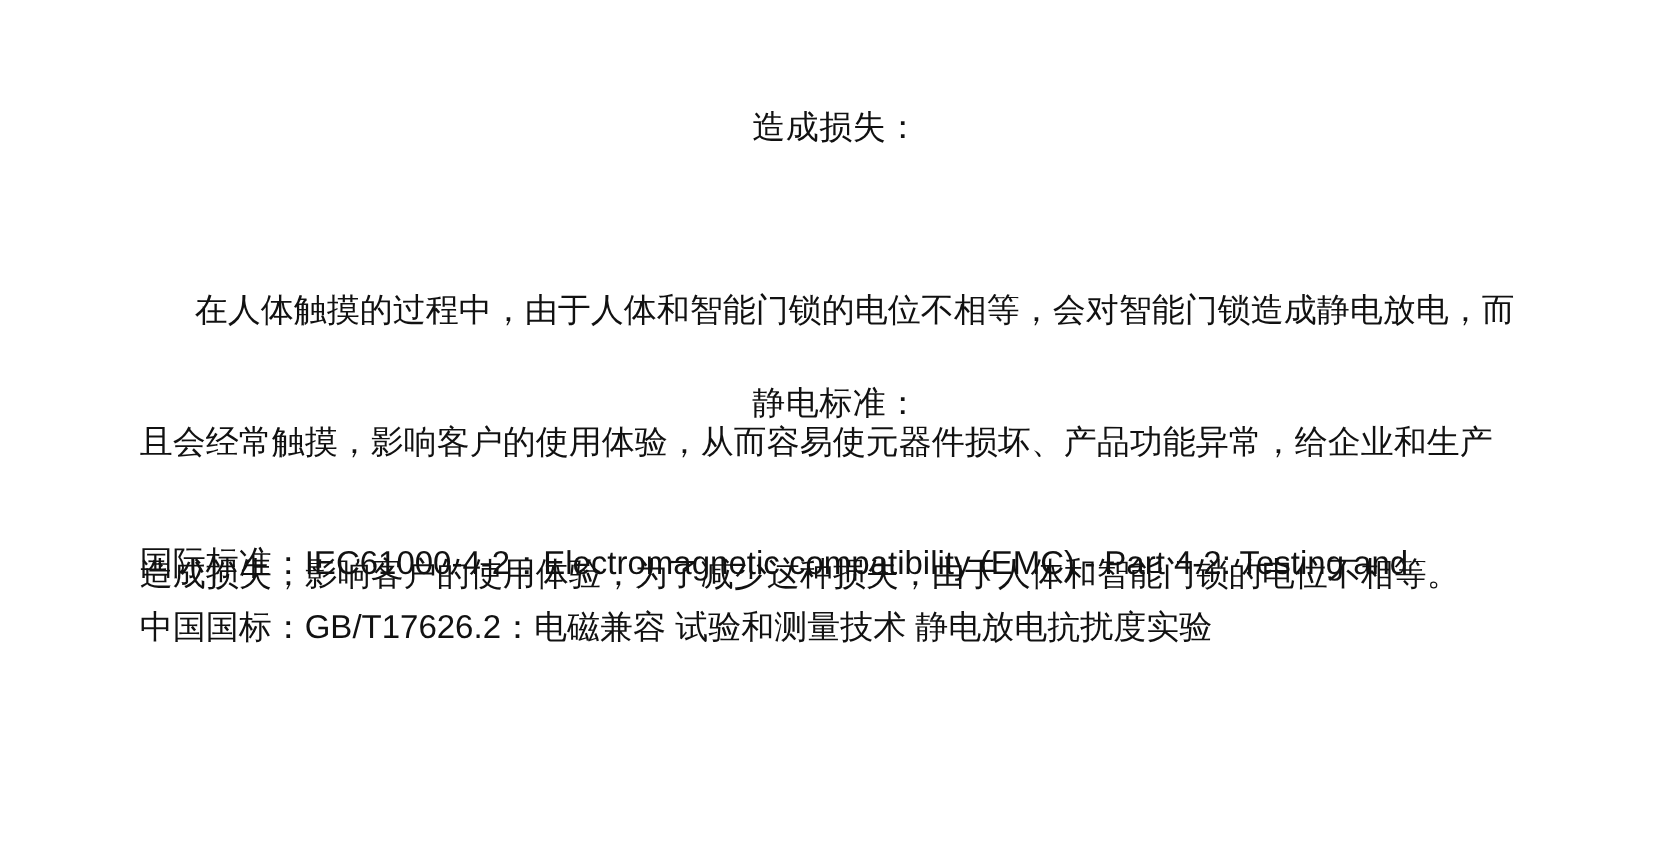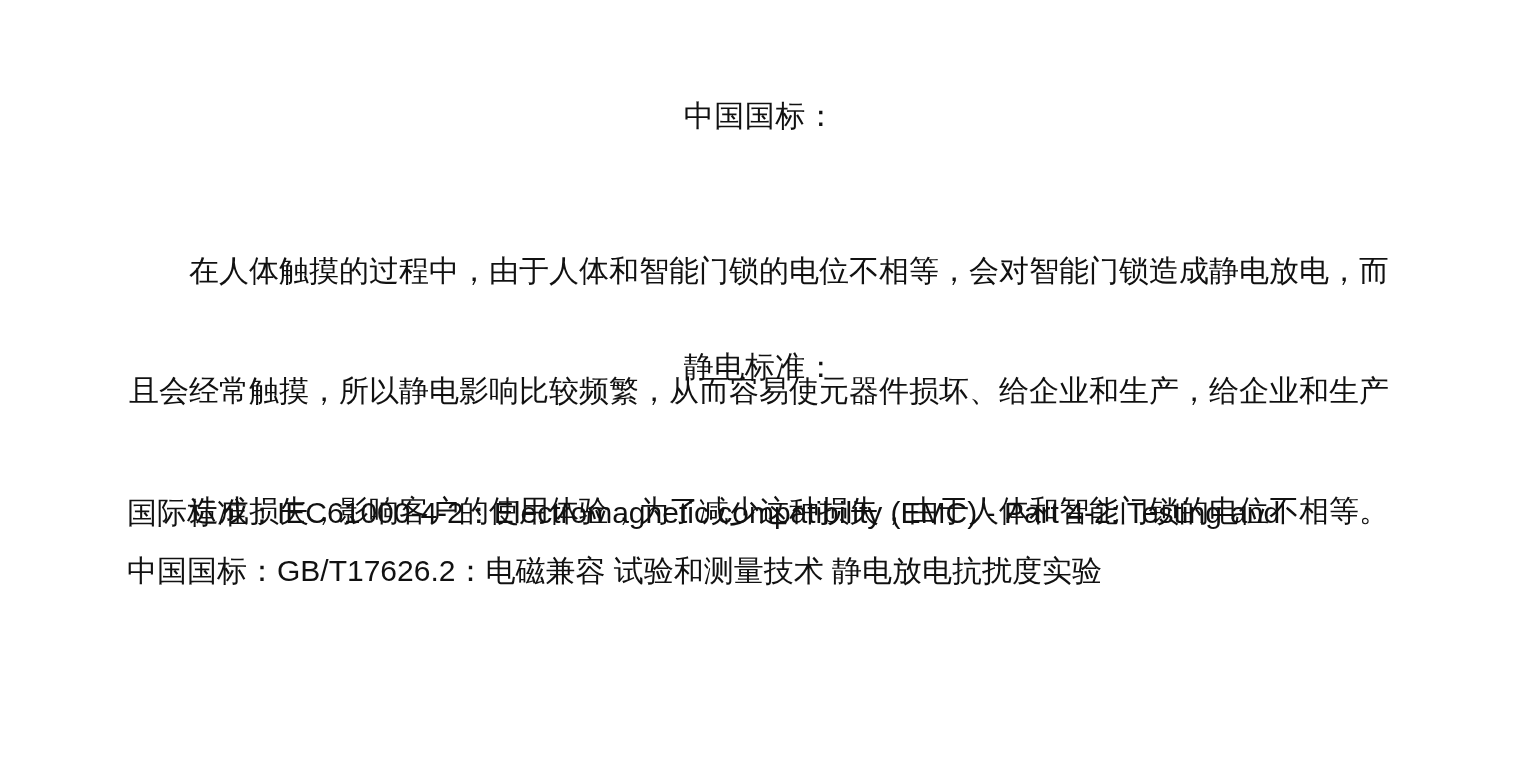--- a/index.html
+++ b/index.html
@@ -24,25 +24,24 @@
     left: 0;
     width: 1520px;
     text-align: center;
     line-height: 40px;
     font-weight: 400;
     letter-spacing: 0.5px;
   }
   #intro-heading { top: 96px; }
   #standards-heading { top: 347px; }
   #intro-paragraph {
-    top: 171px;
+    top: 183px;
     left: 127px;
     width: 1262px;
     line-height: 40px;
-    text-align: right;
   }
   #intro-paragraph .line { white-space: nowrap; }
   #intro-paragraph .line:first-child { text-indent: 50px; }
   #international-standard {
     top: 420px;
     left: 127px;
     width: 1300px;
     line-height: 37px;
   }
   #international-standard .line { white-space: nowrap; }
@@ -53,25 +52,25 @@
     line-height: 37px;
     white-space: nowrap;
     margin-top: 24px;
   }
 </style>
 </head>
 <body style="background: rgb(255, 255, 255);">
 
 <main>
 
-  <h1 class="block heading" id="intro-heading">中国国标：</h1>
+  <h1 class="block heading" id="intro-heading">造成损失：</h1>
 
   <div class="block" id="intro-paragraph">
     <div class="line">在人体触摸的过程中，由于人体和智能门锁的电位不相等，会对智能门锁造成静电放电，而</div>
-    <div class="line">且会经常触摸，所以静电影响比较频繁，从而容易使元器件损坏、给企业和生产，给企业和生产</div>
+    <div class="line">且会经常触摸，影响客户的使用体验，从而容易使元器件损坏、产品功能异常，给企业和生产</div>
     <div class="line">造成损失，影响客户的使用体验，为了减少这种损失，由于人体和智能门锁的电位不相等。</div>
   </div>
 
   <h1 class="block heading" id="standards-heading">静电标准：</h1>
 
   <div class="block" id="international-standard">
     <div class="line">国际标准：IEC61000-4-2：Electromagnetic compatibility (EMC) - Part 4-2: Testing and</div>
   </div>
 
   <div class="block" id="china-standard">中国国标：GB/T17626.2：电磁兼容 试验和测量技术 静电放电抗扰度实验</div>

